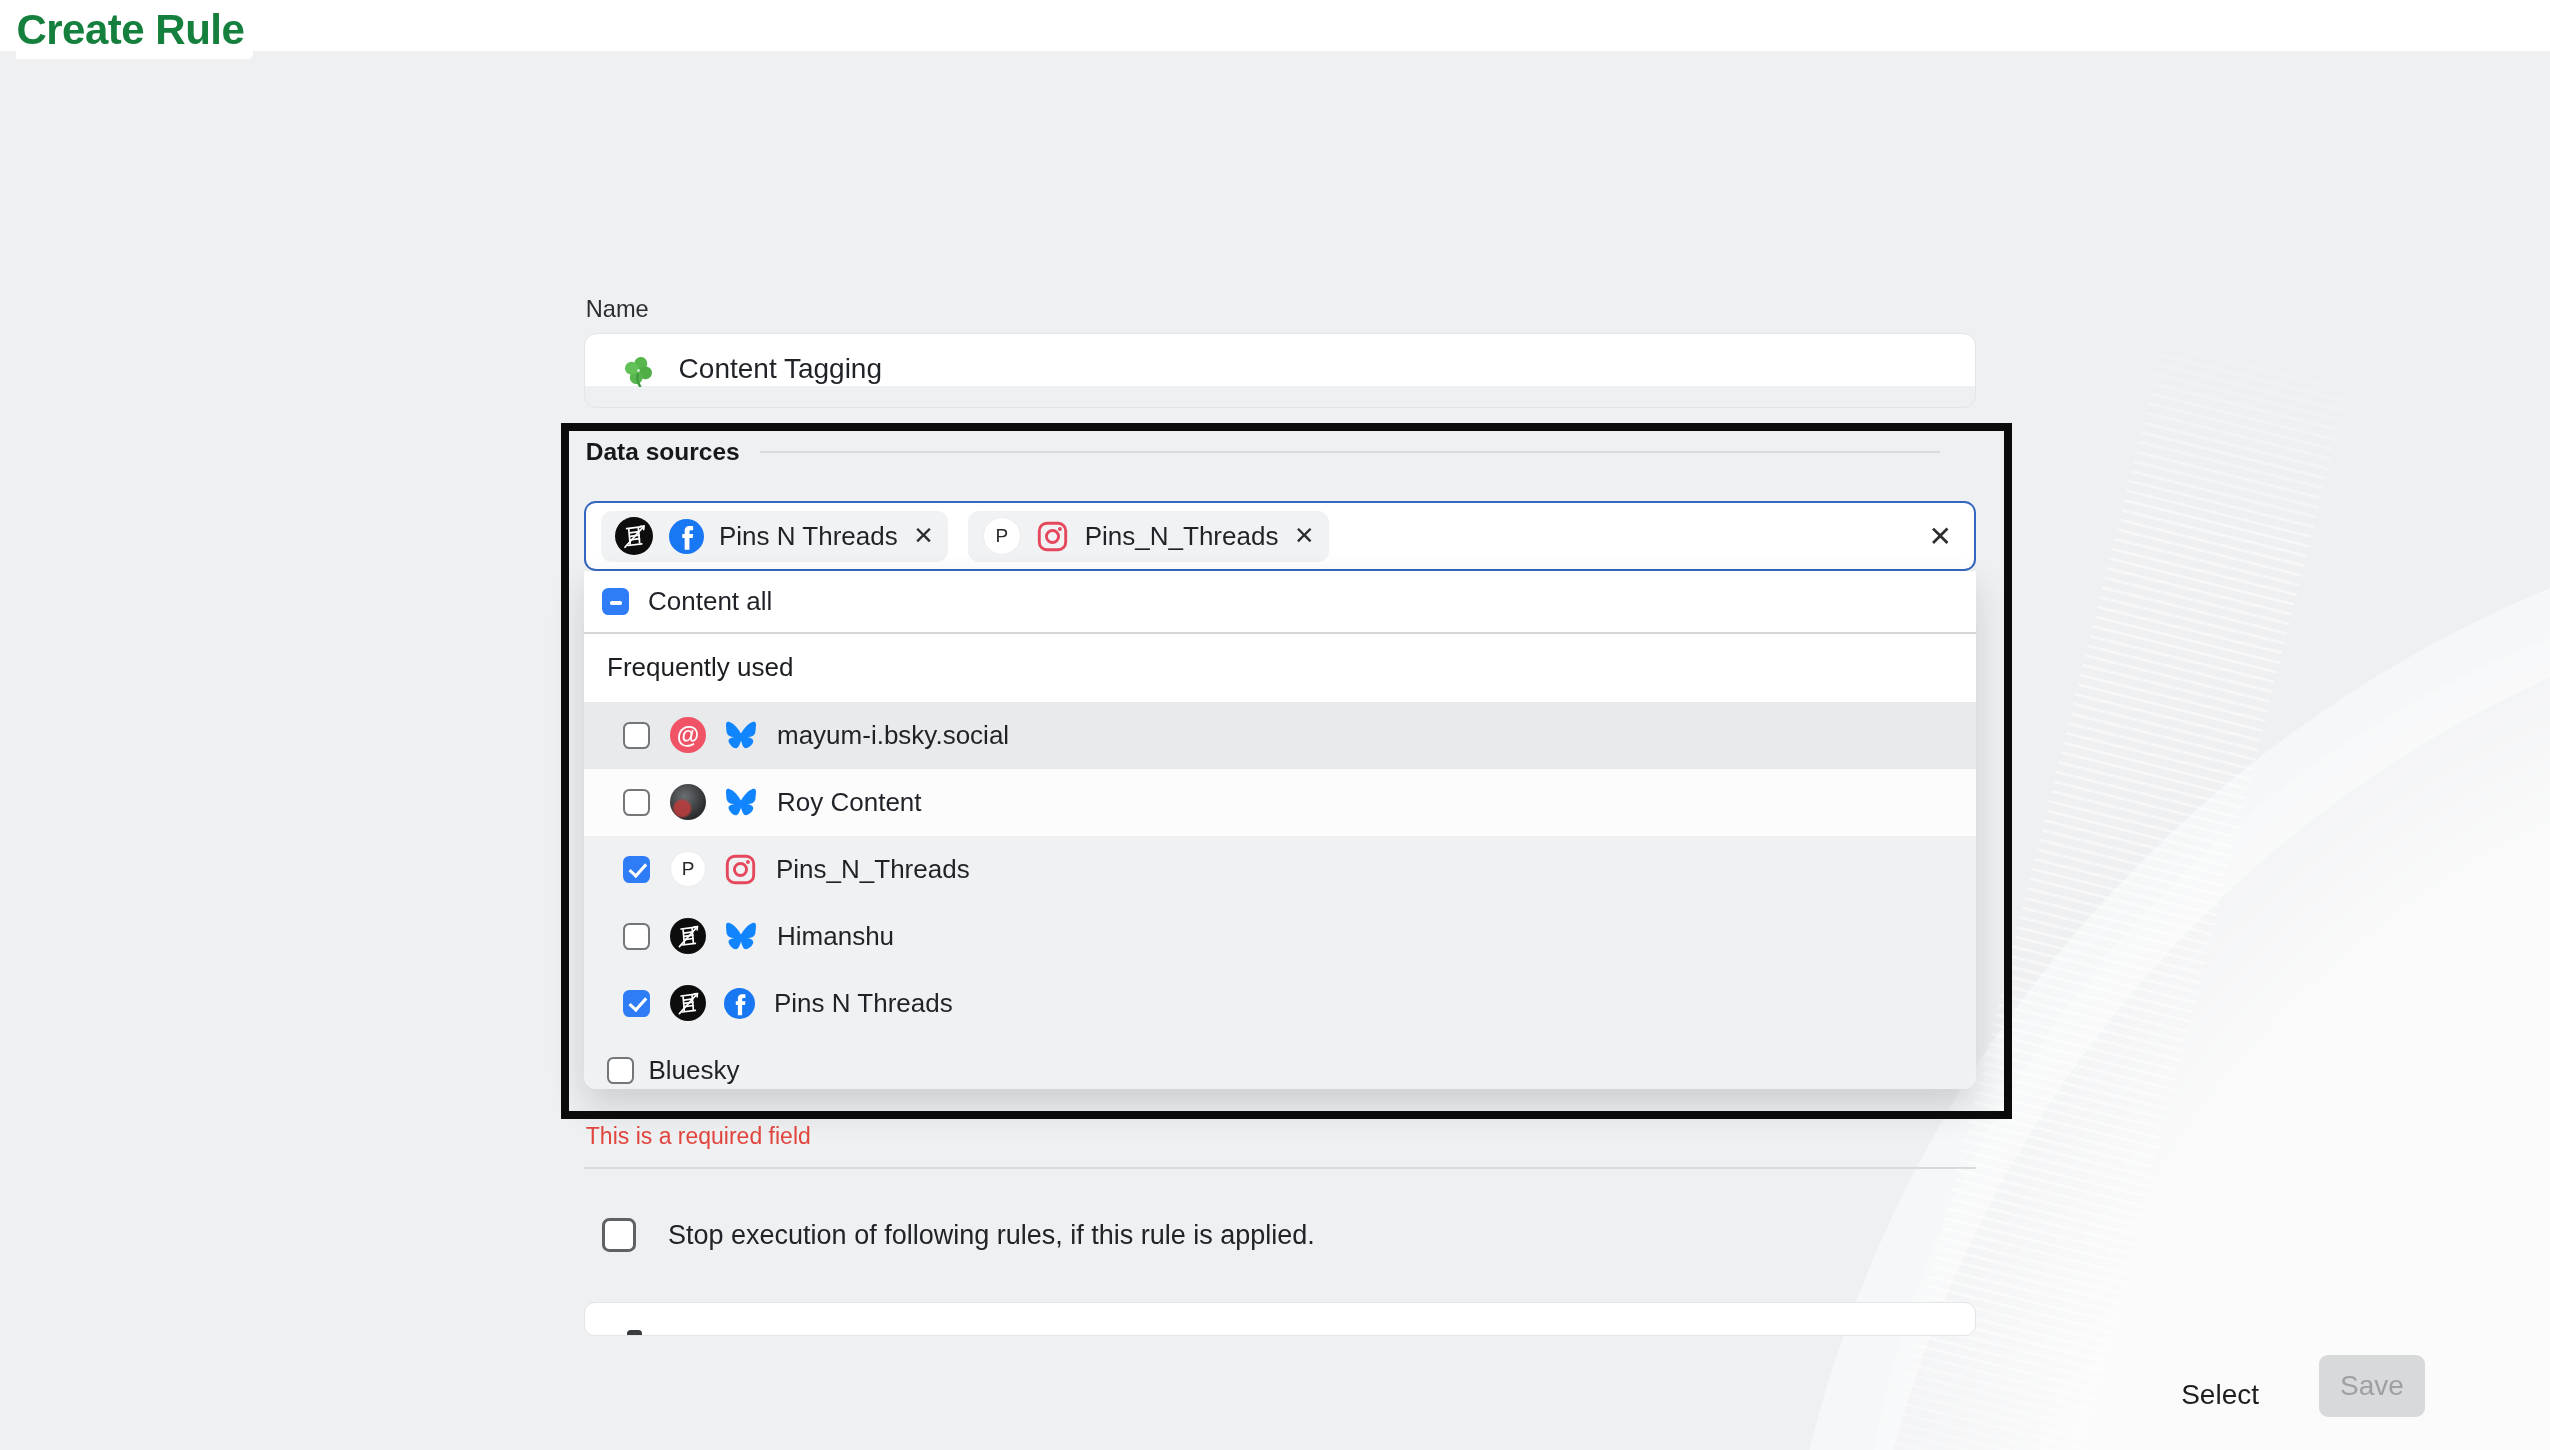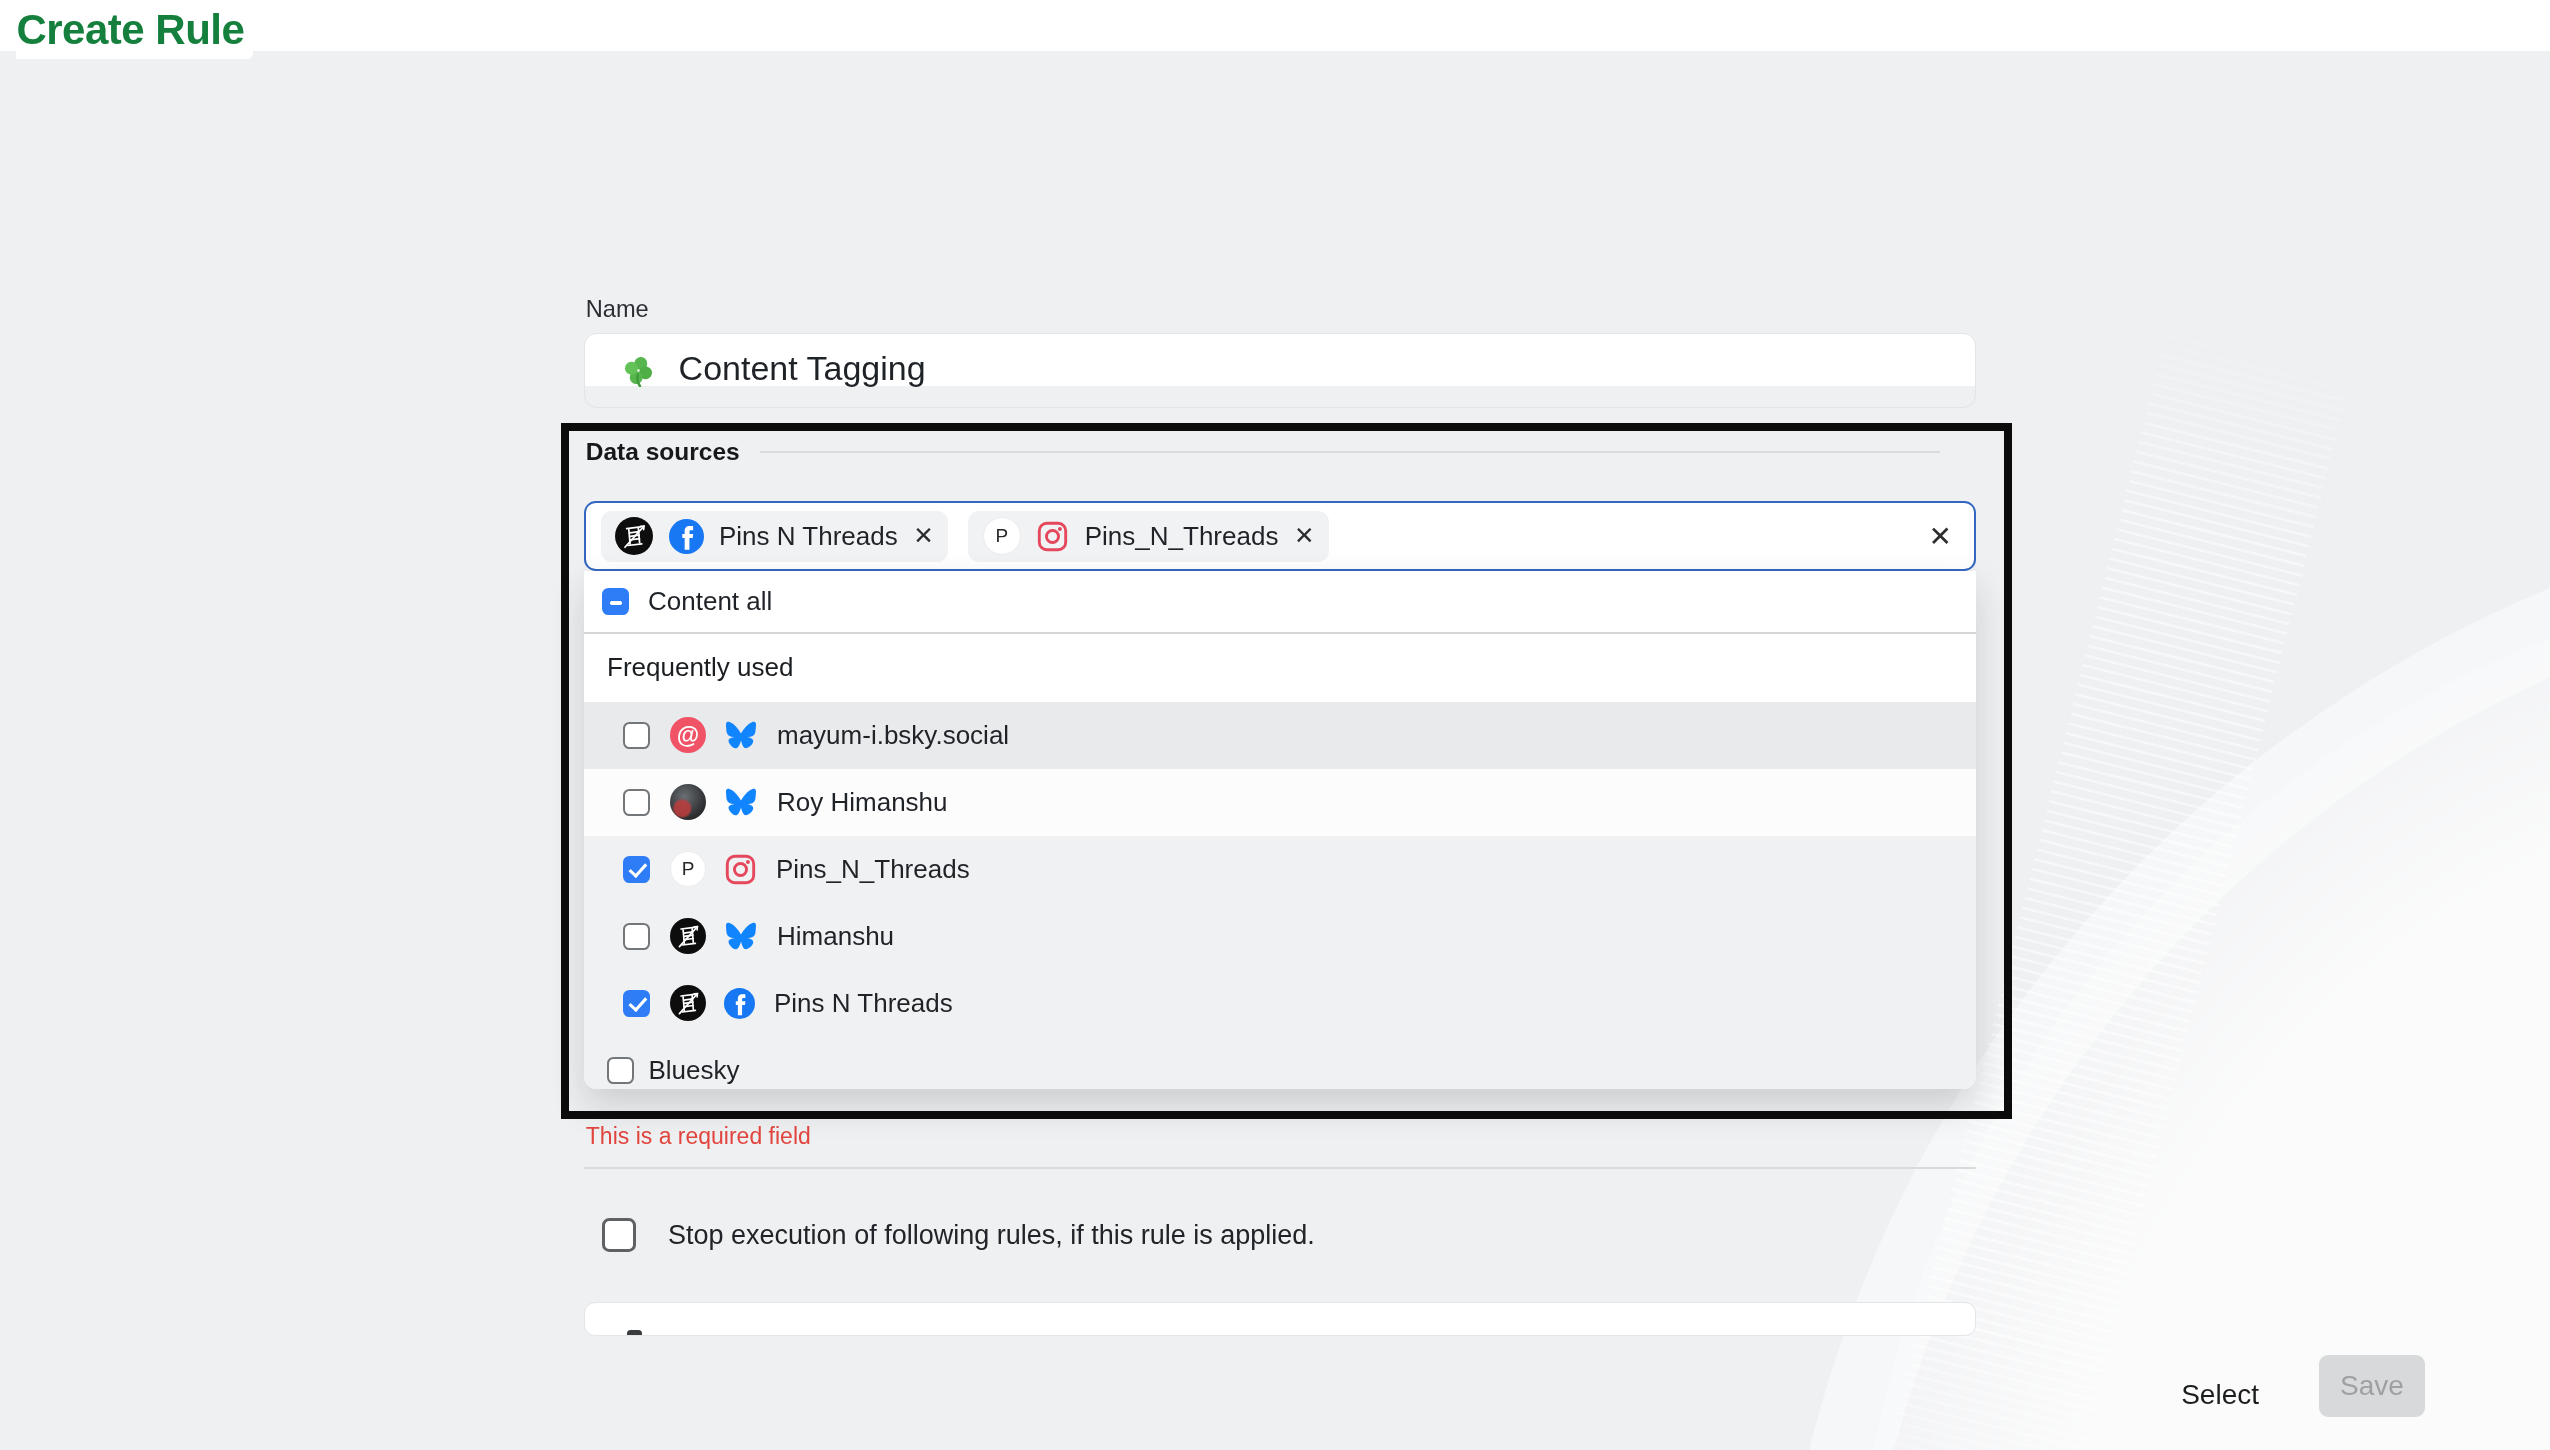--- a/index.html
+++ b/index.html
@@ -36,21 +36,21 @@
   
   .form{position:absolute;left:584px;top:0;width:1392px;z-index:10;}
   .field-label{position:absolute;left:1.8px;font-size:23.6px;color:#2b2e33;}
   .lbl-name{top:296px;}
   .name-input{
     position:absolute;left:0;top:333px;width:1392px;height:75px;box-sizing:border-box;
     border:1.8px solid #e3e4e6;border-radius:12.7px;
     background:linear-gradient(180deg,#ffffff 0 71%,#eef0f2 71% 100%);
     display:flex;align-items:center;padding-left:37px;
   }
-  .name-input .txt{font-size:34px;color:#1f2227;margin-left:23.6px;margin-top:-3.6px;}
+  .name-input .txt{font-size:28px;color:#1f2227;margin-left:23.6px;margin-top:-3.6px;}
   .clover{width:33px;height:33px;flex:0 0 auto;}
   
   .ds-head{position:absolute;left:1.8px;top:438px;width:1372px;display:flex;align-items:center;}
   .ds-head .t{font-size:24.5px;font-weight:700;color:#17181a;white-space:nowrap;}
   .ds-head .line{flex:1;height:1.8px;background:#d9dadc;margin-left:20px;margin-right:18px;}
   .select{
     position:absolute;left:0;top:501px;width:1392px;height:70px;box-sizing:border-box;
     background:#fff;border:2.7px solid #3467c0;border-radius:11.8px;
     display:flex;align-items:center;padding:0 64px 0 14.5px;gap:20px;
   }
@@ -245,21 +245,21 @@
       </div>
 
       <div class="row r-opt bg-white">
         <span class="cb"></span>
         <span class="av av-roy"></span>
         <span class="plat">
             <svg class="bsky" viewBox="0 0 24 24">
               <use href="#bskyfly"></use>
             </svg>
           </span>
-        <span class="lbl">Roy Himanshu</span>
+        <span class="lbl">Roy Content</span>
       </div>
 
       <div class="row r-opt bg-wash">
         <span class="cb cb-on"></span>
         <span class="av av-p">P</span>
         <span class="plat">
             <svg class="psvg" viewBox="0 0 24 24">
               <use href="#insta"></use>
             </svg>
           </span>

